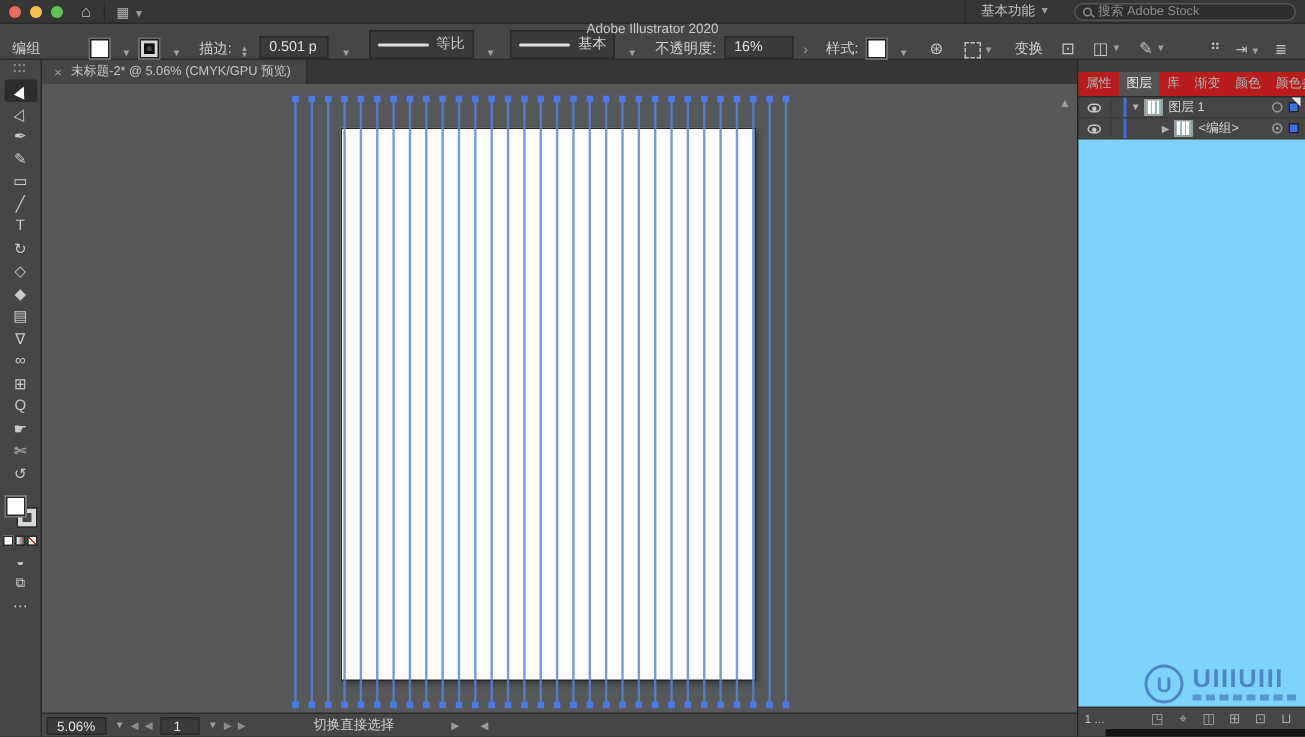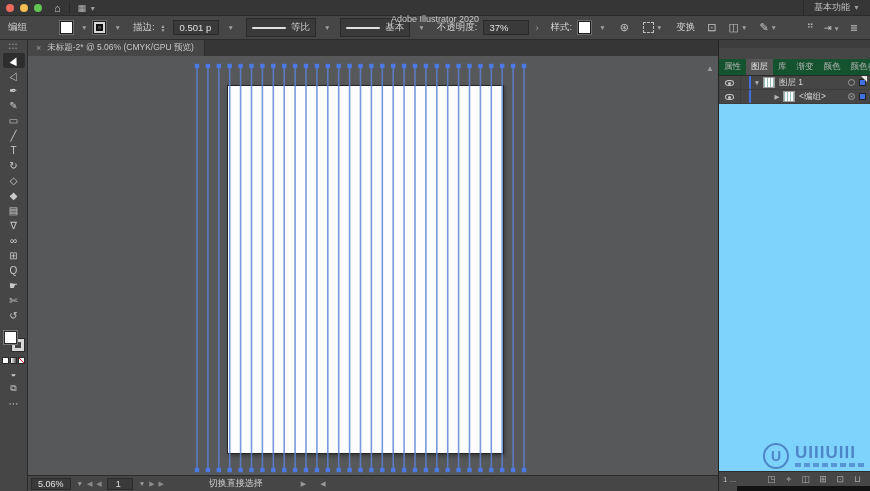--- a/index.html
+++ b/index.html
@@ -19,21 +19,21 @@
   .chev { color:#9a9a9a; font-size:7px; margin-left:3px; }
   .app-title { position:absolute; left:0; right:0; text-align:center; color:#c9c9c9; font-size:9px; pointer-events:none;margin-top:22px; }
   .tb-right { margin-left:auto; display:flex; align-items:center; height:100%; }
   .workspace-btn { display:flex; align-items:center; padding:0 10px; height:100%; border-left:1px solid #2a2a2a; color:#c2c2c2; font-size:9px;justify-content:flex-end; }
   .search-box { display:flex; align-items:center; gap:4px; width:148px; height:12px; margin:0 6px; padding:0 5px;
     background:#2e2e2e; border:1px solid #555; border-radius:7px; color:#8d8d8d; font-size:8.5px; }
   .mag { width:6px; height:6px; border:1px solid #8d8d8d; border-radius:50%; position:relative; flex:0 0 auto; }
   .mag::after { content:""; position:absolute; width:3px; height:1px; background:#8d8d8d; transform:rotate(45deg); right:-3px; bottom:-1px; }
 
   
-  .controlbar { height:24px; background:#464646; border-bottom:1px solid #2b2b2b; display:flex; align-items:center;
+  .controlbar { height:24px; background:#464646; border-bottom:1px solid #2b2b2b; display:flex; align-items:flex-end;
     gap:6px; padding:0 8px; flex:0 0 24px; font-size:9.5px; color:#d2d2d2; }
   .ctx-label { width:46px; color:#cfcfcf; }
   .swatch { width:13px; height:13px; background:#fff; border:1px solid #1e1e1e; box-shadow:0 0 0 1px #6a6a6a; }
   .swatch.stroke-swatch { background:#d8d8d8; position:relative; }
   .swatch.stroke-swatch::after { content:""; position:absolute; inset:2px; border:2px solid #111; background:#464646; }
   .dd-chev { color:#9f9f9f; font-size:6.5px; margin-left:2px; }
   .stepper { display:flex; flex-direction:column; font-size:5px; line-height:4px; color:#aaa; margin-right:2px; }
   .val-box { background:#3a3a3a; border:1px solid #2a2a2a; padding:1px 5px; color:#e0e0e0; min-width:46px; }
   .line-dd { display:flex; align-items:center; gap:5px; background:#3a3a3a; border:1px solid #2a2a2a; padding:2px 5px; }
   .line-glyph { width:34px; height:2px; background:#e0e0e0; border-radius:1px; }
@@ -76,21 +76,21 @@
     flex:0 0 16px; font-size:9px; color:#c4c4c4; gap:4px; padding-left:3px; }
   .zoom-box { background:#3a3a3a; border:1px solid #2a2a2a; padding:0 6px; height:12px; display:flex; align-items:center; color:#e2e2e2; }
   .nav-arrows { color:#8b8b8b; font-size:7px; letter-spacing:1px; }
   .ab-box { background:#3a3a3a; border:1px solid #2a2a2a; padding:0 8px; height:12px; display:flex; align-items:center; color:#e2e2e2; min-width:26px; }
   .status-hint { margin-left:40px; color:#cfcfcf; }
   .sb-end { margin-left:34px; color:#9a9a9a; font-size:7px; display:flex; gap:14px; }
 
   
   .rpanel { width:152px; background:#464646; border-left:1px solid #222; display:flex; flex-direction:column; flex:0 0 152px; position:relative; }
   .rp-spacer { height:8px; background:#3d3d3d; }
-  .ptabs { height:16px; background:#14532d; display:flex; align-items:stretch; font-size:8.5px; color:#b2b2b2;margin-top:11px; }
+  .ptabs { height:16px; background:#b91c1c; display:flex; align-items:stretch; font-size:8.5px; color:#b2b2b2; }
   .ptab { padding:0 5px; display:flex; align-items:center; white-space:nowrap; }
   .ptab.active { background:#545454; color:#e8e8e8; }
   .layer-rows { border-top:1px solid #2b2b2b; }
   .lrow { height:14px; display:flex; align-items:center; position:relative; border-bottom:1px solid #3d3d3d; font-size:8.5px; color:#d5d5d5; }
   .eye { width:22px; display:flex; justify-content:center; align-items:center; border-right:1px solid #3d3d3d; height:100%; }
   .eye-shape { width:9px; height:6px; border:1px solid #c9c9c9; border-radius:50%/60%; position:relative; }
   .eye-shape::after { content:""; position:absolute; width:3px; height:3px; background:#c9c9c9; border-radius:50%; left:2px; top:1px; }
   .sel-bar { width:2px; height:100%; background:#3f6fe0; margin-left:8px; }
   .l-expander { width:12px; text-align:center; color:#b5b5b5; font-size:6.5px; }
   .l-thumb { width:12px; height:11px; background:#fff; border:1px solid #999;
@@ -129,20 +129,24 @@
     </div>
     <span class="home-ic">⌂</span>
     <span class="tb-sep"></span>
     <span class="grid-ic">▦<span class="chev">▼</span></span>
     <div class="app-title">Adobe Illustrator 2020</div>
     <div class="tb-right">
       <div class="workspace-btn">
         <span>基本功能</span>
         <span class="chev">▼</span>
       </div>
+      <div class="search-box">
+        <span class="mag"></span>
+        <span>搜索 Adobe Stock</span>
+      </div>
     </div>
   </div>
 
   <div class="controlbar">
     <span class="ctx-label">编组</span>
     <span class="swatch"></span>
     <span class="dd-chev">▼</span>
     <span class="swatch stroke-swatch"></span>
     <span class="dd-chev">▼</span>
     <span style="margin-left:6px;">描边:</span>
@@ -156,21 +160,21 @@
       <span class="line-glyph"></span>
       <span>等比</span>
     </span>
     <span class="dd-chev">▼</span>
     <span class="line-dd" style="margin-left:4px;">
       <span class="line-glyph"></span>
       <span>基本</span>
     </span>
     <span class="dd-chev">▼</span>
     <span style="margin-left:6px;">不透明度:</span>
-    <span class="val-box">37%</span>
+    <span class="val-box">16%</span>
     <span style="color:#9f9f9f;">›</span>
     <span style="margin-left:6px;">样式:</span>
     <span class="swatch"></span>
     <span class="dd-chev">▼</span>
     <span class="cb-icon" style="margin-left:8px;">⊛</span>
     <span class="cb-icon" style="margin-left:8px;">
         <span class="dashed-box"></span>
         <span class="dd-chev">▼</span>
       </span>
     <span style="margin-left:8px;">变换</span>

